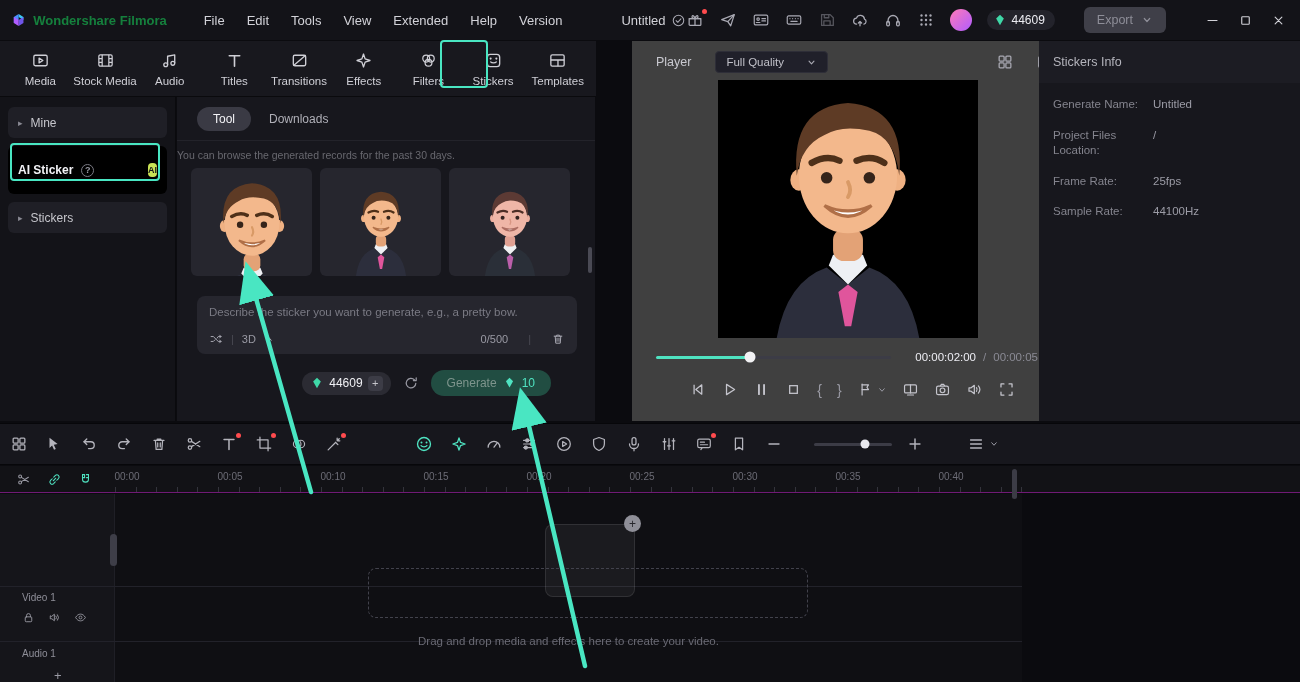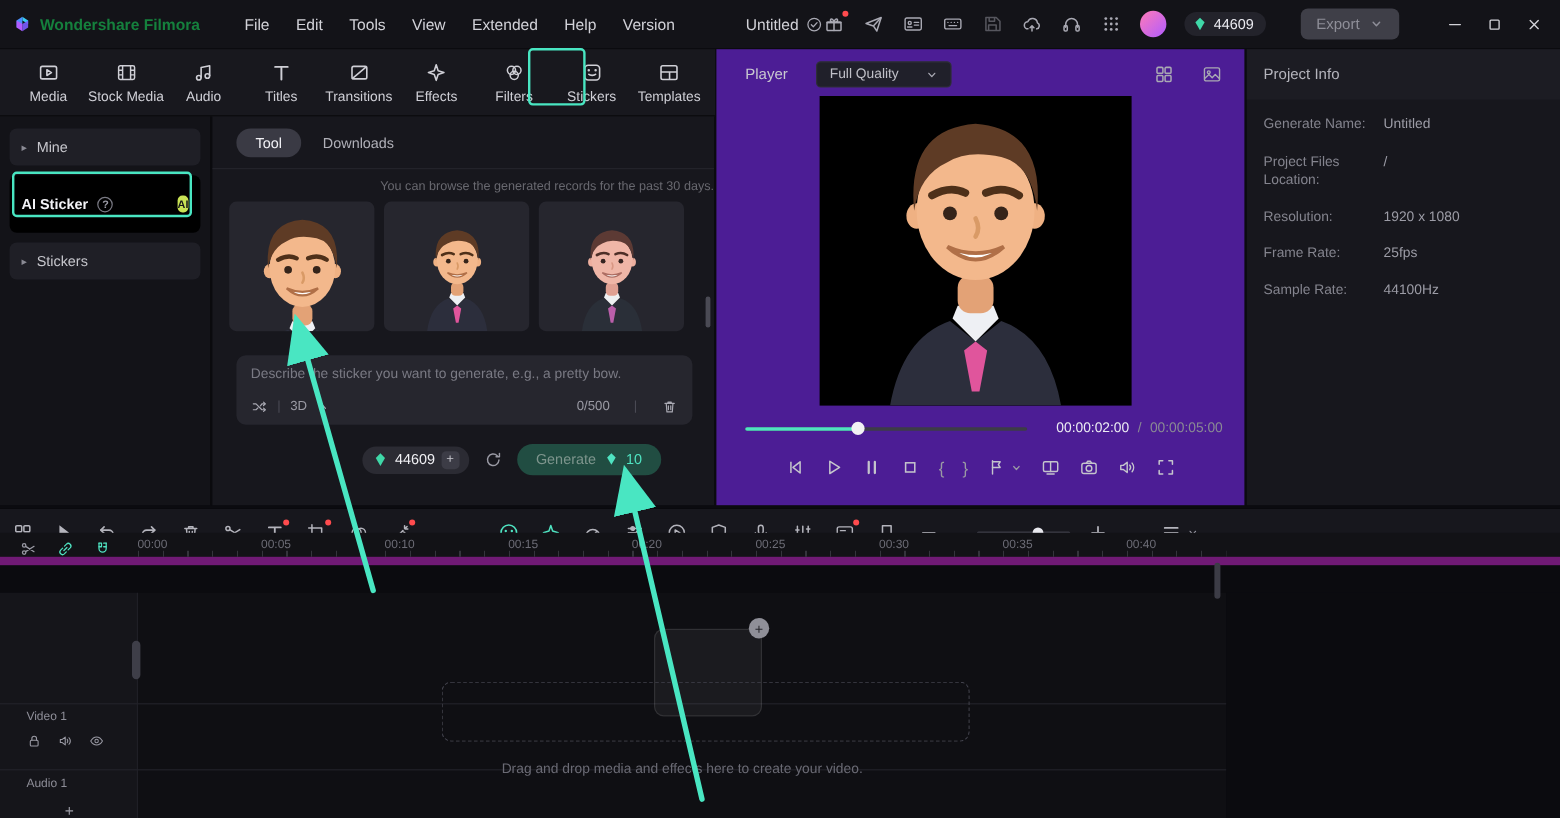--- a/index.html
+++ b/index.html
@@ -36,40 +36,40 @@
   .side-item{display:flex;align-items:center;gap:8px;background:#1f1f26;border-radius:6px;height:31px;padding:0 10px;font-size:12px;color:#c6c6cc;cursor:pointer}
   .side-item.ai{background:#000000;height:48px;font-weight:700;color:#f2f2f6}
   .side-caret{color:#8a8a94;font-size:9px}
   .help-badge{width:13px;height:13px;border:1px solid #7a7a84;border-radius:50%;color:#9a9aa4;font-size:9px;display:flex;align-items:center;justify-content:center;cursor:pointer}
   .ai-badge{background:#c9e355;color:#15151a;font-size:9px;font-weight:700;padding:2px 0;border-radius:4px;margin-left:auto}
   
   .spanel{position:absolute;top:97px;left:177px;width:418px;height:324px;background:#17171d}
   .sp-tabs{display:flex;align-items:center;gap:18px;padding:10px 0 9px 20px;border-bottom:1px solid #23232a}
   .sp-tab-active{background:#3a3a44;border-radius:14px;padding:5px 16px;font-size:12px;color:#f2f2f6;cursor:pointer}
   .sp-tab{font-size:12px;color:#b0b0b8;cursor:pointer}
-  .sp-note{font-size:10.5px;color:#68686f;text-align:right;margin:8px 0 7px}
+  .sp-note{font-size:10.5px;color:#68686f;text-align:left;margin:8px 0 7px}
   .thumbs{display:flex;gap:8px;padding:0 14px}
   .thumb{width:121px;height:108px;background:#26262e;border-radius:6px;display:flex;align-items:flex-end;justify-content:center;overflow:hidden;cursor:pointer}
   .sp-scroll{position:absolute;right:3px;top:150px;width:4px;height:26px;background:#4a4a54;border-radius:2px;cursor:pointer}
   .prompt-box{margin:20px 18px 0 20px;background:#26262e;border-radius:8px;padding:10px 12px 8px;height:58px;display:flex;flex-direction:column;justify-content:space-between;cursor:text}
   .prompt-ph{font-size:11.5px;color:#7a7a84}
   .prompt-row{display:flex;align-items:center;gap:8px;font-size:11px;color:#9a9aa4}
   .prompt-row .i{width:14px;height:14px;cursor:pointer}
   .pr-sep{color:#4a4a54}
   .pr-right{margin-left:auto;display:flex;align-items:center;gap:20px}
   .gen-row{display:flex;align-items:center;justify-content:flex-end;gap:12px;margin:16px 44px 0 0}
   .gen-coin{display:flex;align-items:center;gap:5px;background:#2b2b33;border-radius:13px;padding:4px 8px;font-size:12px;color:#f0f0f4;cursor:pointer}
   .gen-coin .i{width:14px;height:14px;color:#3fd8a8}
   .gen-plus{width:15px;height:15px;background:#3c3c46;border-radius:4px;display:flex;align-items:center;justify-content:center;font-size:11px;color:#c6c6cc;cursor:pointer}
   .gen-refresh{width:16px;height:16px;color:#9a9aa4;cursor:pointer}
   .gen-btn{display:flex;align-items:flex-start;gap:6px;background:#214d42;border-radius:15px;padding:6px 16px;font-size:12px;color:#7e958d;cursor:pointer}
   .gen-btn .i{width:13px;height:13px;color:#4fe3c1}
   .gen-btn .cost{color:#4fe3c1}
   
-  .player{position:absolute;top:41px;left:597px;width:440px;height:380px;background:#4c1d95}
+  .player{position:absolute;top:41px;left:632px;width:440px;height:380px;background:#404040}
   .p-header{display:flex;align-items:center;padding:10px 18px 0 24px}
   .p-label{font-size:12.5px;color:#c9c9d0}
   .p-quality{margin-left:24px;display:flex;align-items:center;gap:22px;background:#20202a;border:1px solid #2e2e38;border-radius:4px;padding:4px 10px;font-size:11.5px;color:#c0c0c8;cursor:pointer}
   .p-quality .i{width:11px;height:11px}
   .p-hicons{margin-left:auto;display:flex;gap:22px}
   .p-hicons .i{cursor:pointer}
   .preview{position:absolute;top:39px;left:86px;width:260px;height:258px;background:#000;display:flex;align-items:flex-end;justify-content:center;overflow:hidden}
   .scrub-row{position:absolute;top:310px;left:24px;right:18px;display:flex;align-items:center}
   .scrub{flex:1;height:3px;background:#3c3c46;border-radius:2px;position:relative;margin-right:24px;cursor:pointer}
   .scrub-fill{position:absolute;left:0;top:0;bottom:0;width:40%;background:#4fe3c1;border-radius:2px}
@@ -92,21 +92,21 @@
   .ttb{position:absolute;top:423px;left:0;right:0;height:42px;background:#17171d;display:flex;align-items:center;padding:0 10px;border-top:1px solid #07070a;border-bottom:1px solid #07070a}
   .ttb .ic{margin-right:17px;cursor:pointer}
   .ttb .i{width:18px;height:18px;color:#b4b4bc}
   .ttb .gap-big{margin-left:55px}
   .ttb .teal .i{color:#4fe3c1}
   .zoom{width:78px;height:3px;background:#3c3c46;border-radius:2px;position:relative;margin:0 14px;cursor:pointer}
   .zoom-handle{position:absolute;left:65%;top:50%;transform:translate(-50%,-50%);width:9px;height:9px;border-radius:50%;background:#e8e8ee}
   .rows-toggle{display:flex;align-items:center;gap:4px;margin-left:26px;cursor:pointer}
   .rows-toggle .caret{width:10px;height:10px;color:#9a9aa4}
   
-  .ruler{position:absolute;top:444px;left:0;right:0;height:27px;background:#121216;border-bottom:7px solid #701a75}
+  .ruler{position:absolute;top:466px;left:0;right:0;height:27px;background:#121216;border-bottom:1px solid #701a75}
   .ruler-corner{position:absolute;left:0;top:0;width:115px;height:27px;display:flex;align-items:center;gap:16px;padding-left:16px}
   .ruler-corner .i{width:15px;height:15px;cursor:pointer}
   .ruler-ticks{position:absolute;left:115px;width:907px;top:0;bottom:0;cursor:pointer}
   .ruler-ticks::before{content:"";position:absolute;left:0;right:0;bottom:0;height:5px;background:repeating-linear-gradient(90deg,#34343c 0,#34343c 1px,transparent 1px,transparent 20.6px)}
   .tick{position:absolute;top:5px;font-size:10px;color:#6c6c76;transform:translateX(-50%);white-space:nowrap}
   .tl-scroll{position:absolute;left:1012px;top:469px;width:5px;height:30px;background:#3c3c46;border-radius:3px;cursor:pointer;z-index:6}
   
   .tracks{position:absolute;top:494px;left:0;bottom:0;width:1022px;background:#0f0f13}
   .tracks-rest{position:absolute;top:494px;left:1022px;right:0;bottom:0;background:#0b0b0f}
   .thead{position:absolute;left:0;top:0;bottom:0;width:115px;background:#15151a;border-right:1px solid #1f1f26}
@@ -795,33 +795,29 @@
       <svg class="i">
           <use href="#i-speaker"></use>
         </svg>
       <svg class="i">
           <use href="#i-fullscr"></use>
         </svg>
     </div>
   </div>
 
   <div class="pinfo">
-    <div class="pi-header">Project Info</div>
+    <div class="pi-header">Stickers Info</div>
     <div class="pi-rows">
       <div class="pi-row">
           <span class="pi-label">Generate Name:</span>
           <span class="pi-value">Untitled</span>
         </div>
       <div class="pi-row">
           <span class="pi-label">Project Files Location:</span>
           <span class="pi-value">/</span>
-        </div>
-      <div class="pi-row">
-          <span class="pi-label">Resolution:</span>
-          <span class="pi-value">1920 x 1080</span>
         </div>
       <div class="pi-row">
           <span class="pi-label">Frame Rate:</span>
           <span class="pi-value">25fps</span>
         </div>
       <div class="pi-row">
           <span class="pi-label">Sample Rate:</span>
           <span class="pi-value">44100Hz</span>
         </div>
     </div>

